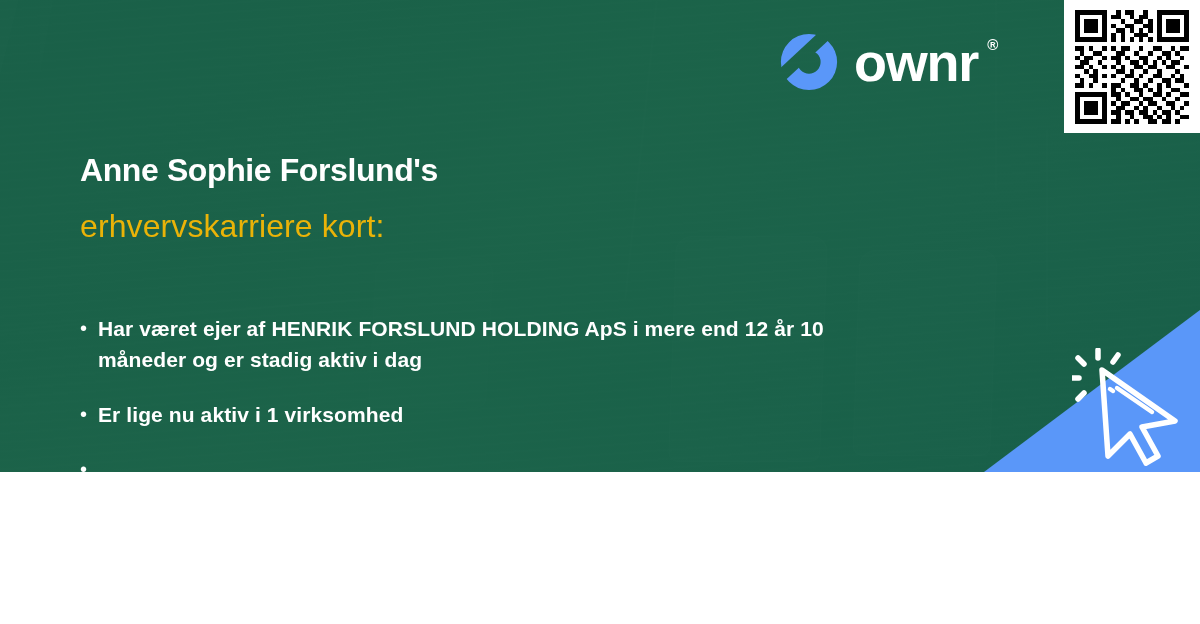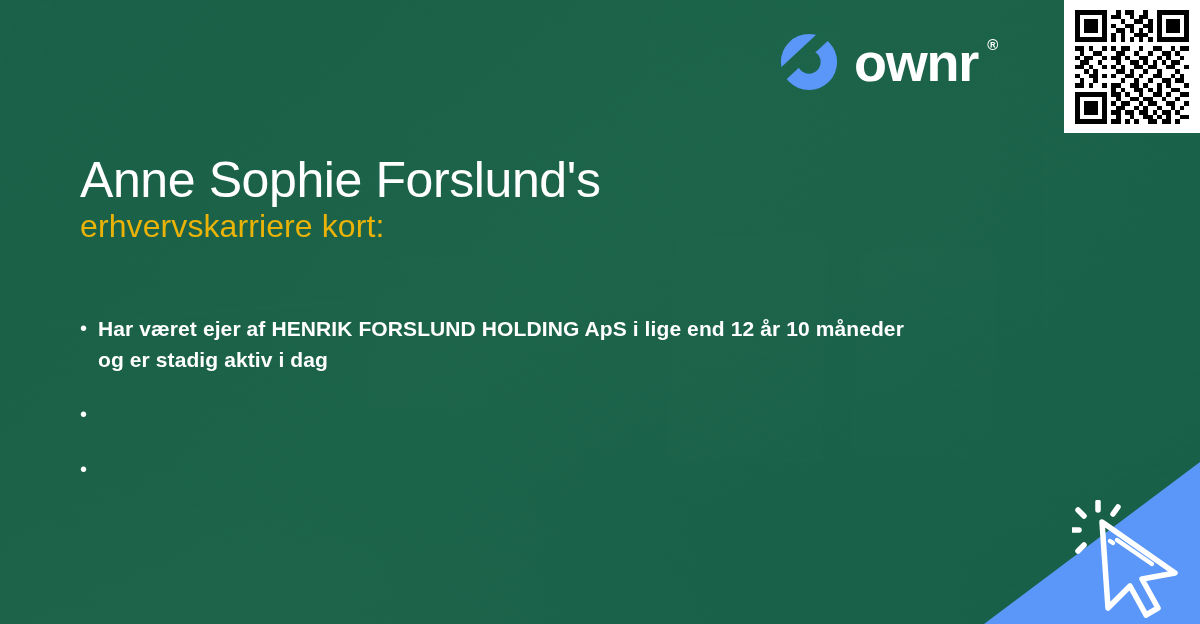--- a/index.html
+++ b/index.html
@@ -5,21 +5,21 @@
   html, body {
     margin: 0;
     padding: 0;
     background: #ffffff;
   }
   * { box-sizing: border-box; }
 
   .card {
     position: relative;
     width: 1200px;
-    height: 624px;
+    height: 472px;
     overflow: hidden;
     background: #1b6349;
     font-family: "Liberation Sans", sans-serif;
     -webkit-font-smoothing: antialiased;
   }
 
   
   .photo {
     position: absolute;
     inset: 0;
@@ -124,22 +124,22 @@
     align-items: center;
     justify-content: center;
   }
   .qr-panel svg { display: block; }
 
   .headline {
     position: absolute;
     left: 80px;
     top: 152px;
     color: #ffffff;
-    font-size: 50px;
-    font-weight: 400;
+    font-size: 32px;
+    font-weight: 700;
     letter-spacing: -0.4px;
     line-height: 1.15;
     white-space: nowrap;
   }
   .subhead {
     position: absolute;
     left: 80px;
     top: 207px;
     color: #eab308;
     font-size: 32px;
@@ -412,25 +412,26 @@
       </svg>
     </div>
 
     <div class="headline">Anne Sophie Forslund's</div>
     <div class="subhead">erhvervskarriere kort:</div>
 
     <div class="bullets">
 
       <div class="bullet-item">
         <span class="bullet-dot">•</span>
-        <span class="bullet-text"><span>Har været ejer af HENRIK FORSLUND HOLDING ApS i lige end</span> <span>12 år 10 måneder og er stadig aktiv i dag</span></span>
+        <span class="bullet-text"><span>Har været ejer af HENRIK FORSLUND HOLDING ApS i mere end</span> <span>12 år 10 måneder og er stadig aktiv i dag</span></span>
       </div>
 
       <div class="bullet-item">
         <span class="bullet-dot">•</span>
+        <span class="bullet-text">Er lige nu aktiv i 1 virksomhed</span>
       </div>
 
       <div class="bullet-item">
         <span class="bullet-dot">•</span>
       </div>
 
     </div>
 
     <div class="corner"></div>
     <svg class="cursor" viewBox="0 0 120 120" aria-hidden="true">

